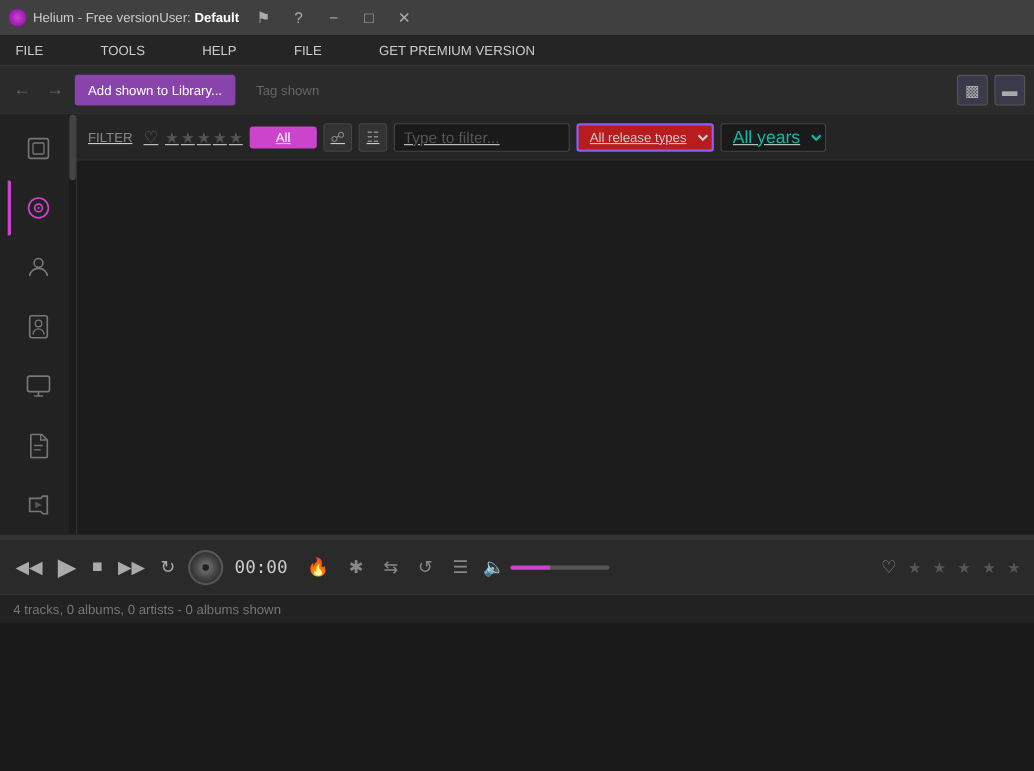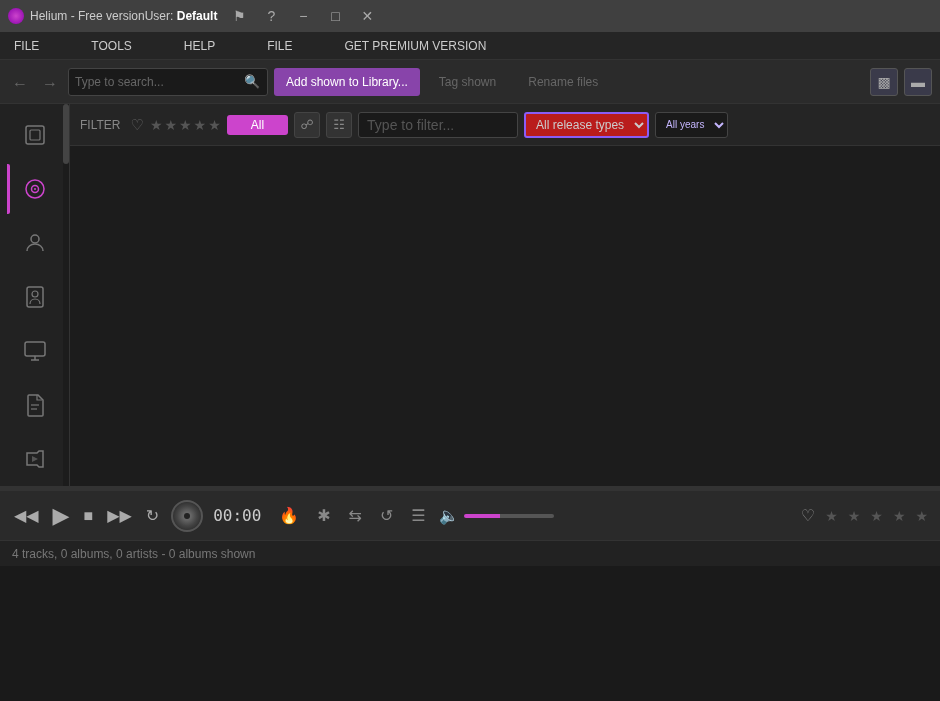--- a/index.html
+++ b/index.html
@@ -261,22 +261,22 @@
       font-size: 12px;
       padding: 3px 6px;
       height: 26px;
       cursor: pointer;
       outline: none;
     }
     #year-select {
       background: #1a1a1a;
       border: 1px solid #444;
       border-radius: 3px;
-      color: #c4b5fd;
-      font-size: 10px;
+      color: #14b8a6;
+      font-size: 16px;
       padding: 3px 6px;
       height: 26px;
       cursor: pointer;
       outline: none;
     }
 
     
     #library-content {
       flex: 1;
       background: #1c1c1c;
@@ -375,20 +375,21 @@
     #status-text {
       font-size: 12px;
       color: #777;
     }
 
     
     #content-wrapper {
       display: flex;
       flex: 1;
       overflow: hidden;
+      text-decoration: underline;
     }
     #sidebar-with-scroll {
       display: flex;
       width: 70px;
       background: #222;
       border-right: 1px solid #333;
       flex-shrink: 0;
       position: relative;
     }
     #sidebar-scrollbar {
@@ -431,27 +432,22 @@
   <div class="menu-item">FILE</div>
   <div class="menu-item">TOOLS</div>
   <div class="menu-item">HELP</div>
   <div class="menu-item">FILE</div>
   <div class="menu-item">GET PREMIUM VERSION</div>
 </div>
 
 <div id="toolbar">
   <button class="nav-btn">←</button>
   <button class="nav-btn">→</button>
-  <div id="search-box">
-    <input id="search-input" type="text" placeholder="Type to search..." style="">
-    <span class="search-icon">🔍</span>
-  </div>
   <button class="toolbar-btn" id="add-files-btn">Add shown to Library...</button>
   <button class="toolbar-btn" id="tag-editor-btn">Tag shown</button>
-  <button class="toolbar-btn" id="rename-files-btn">Rename files</button>
   <div style="flex:1;"></div>
   <div class="layout-btn">▩</div>
   <div class="layout-btn">▬</div>
 </div>
 
 <div id="content-wrapper">
 
   <div id="sidebar-with-scroll">
     <div id="sidebar">
 

